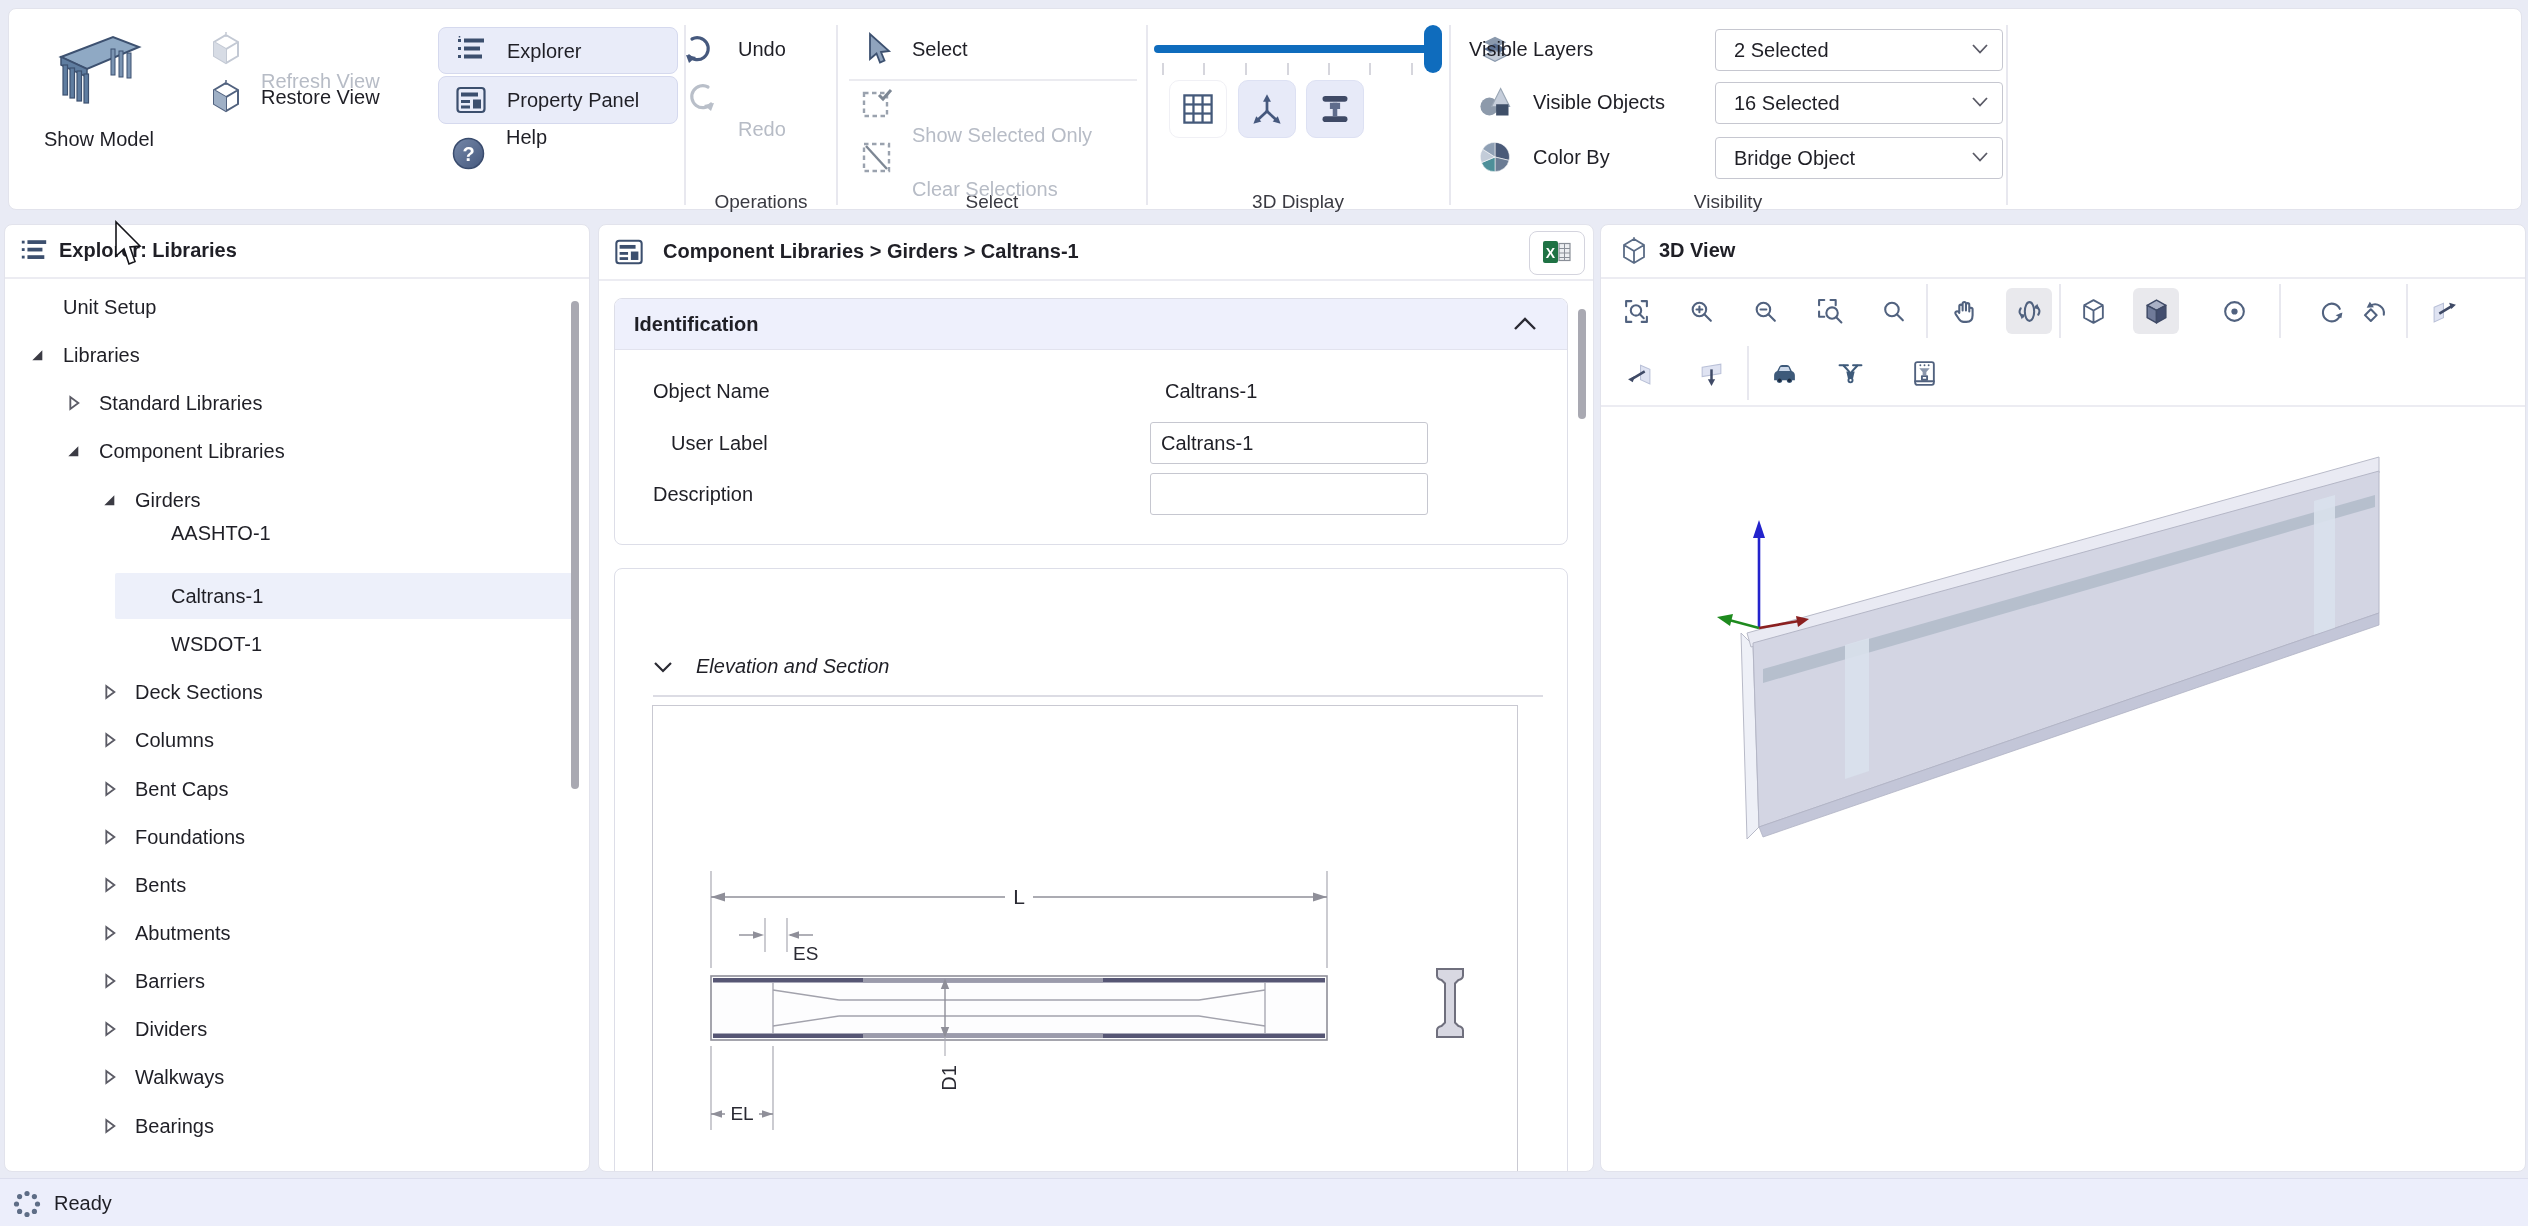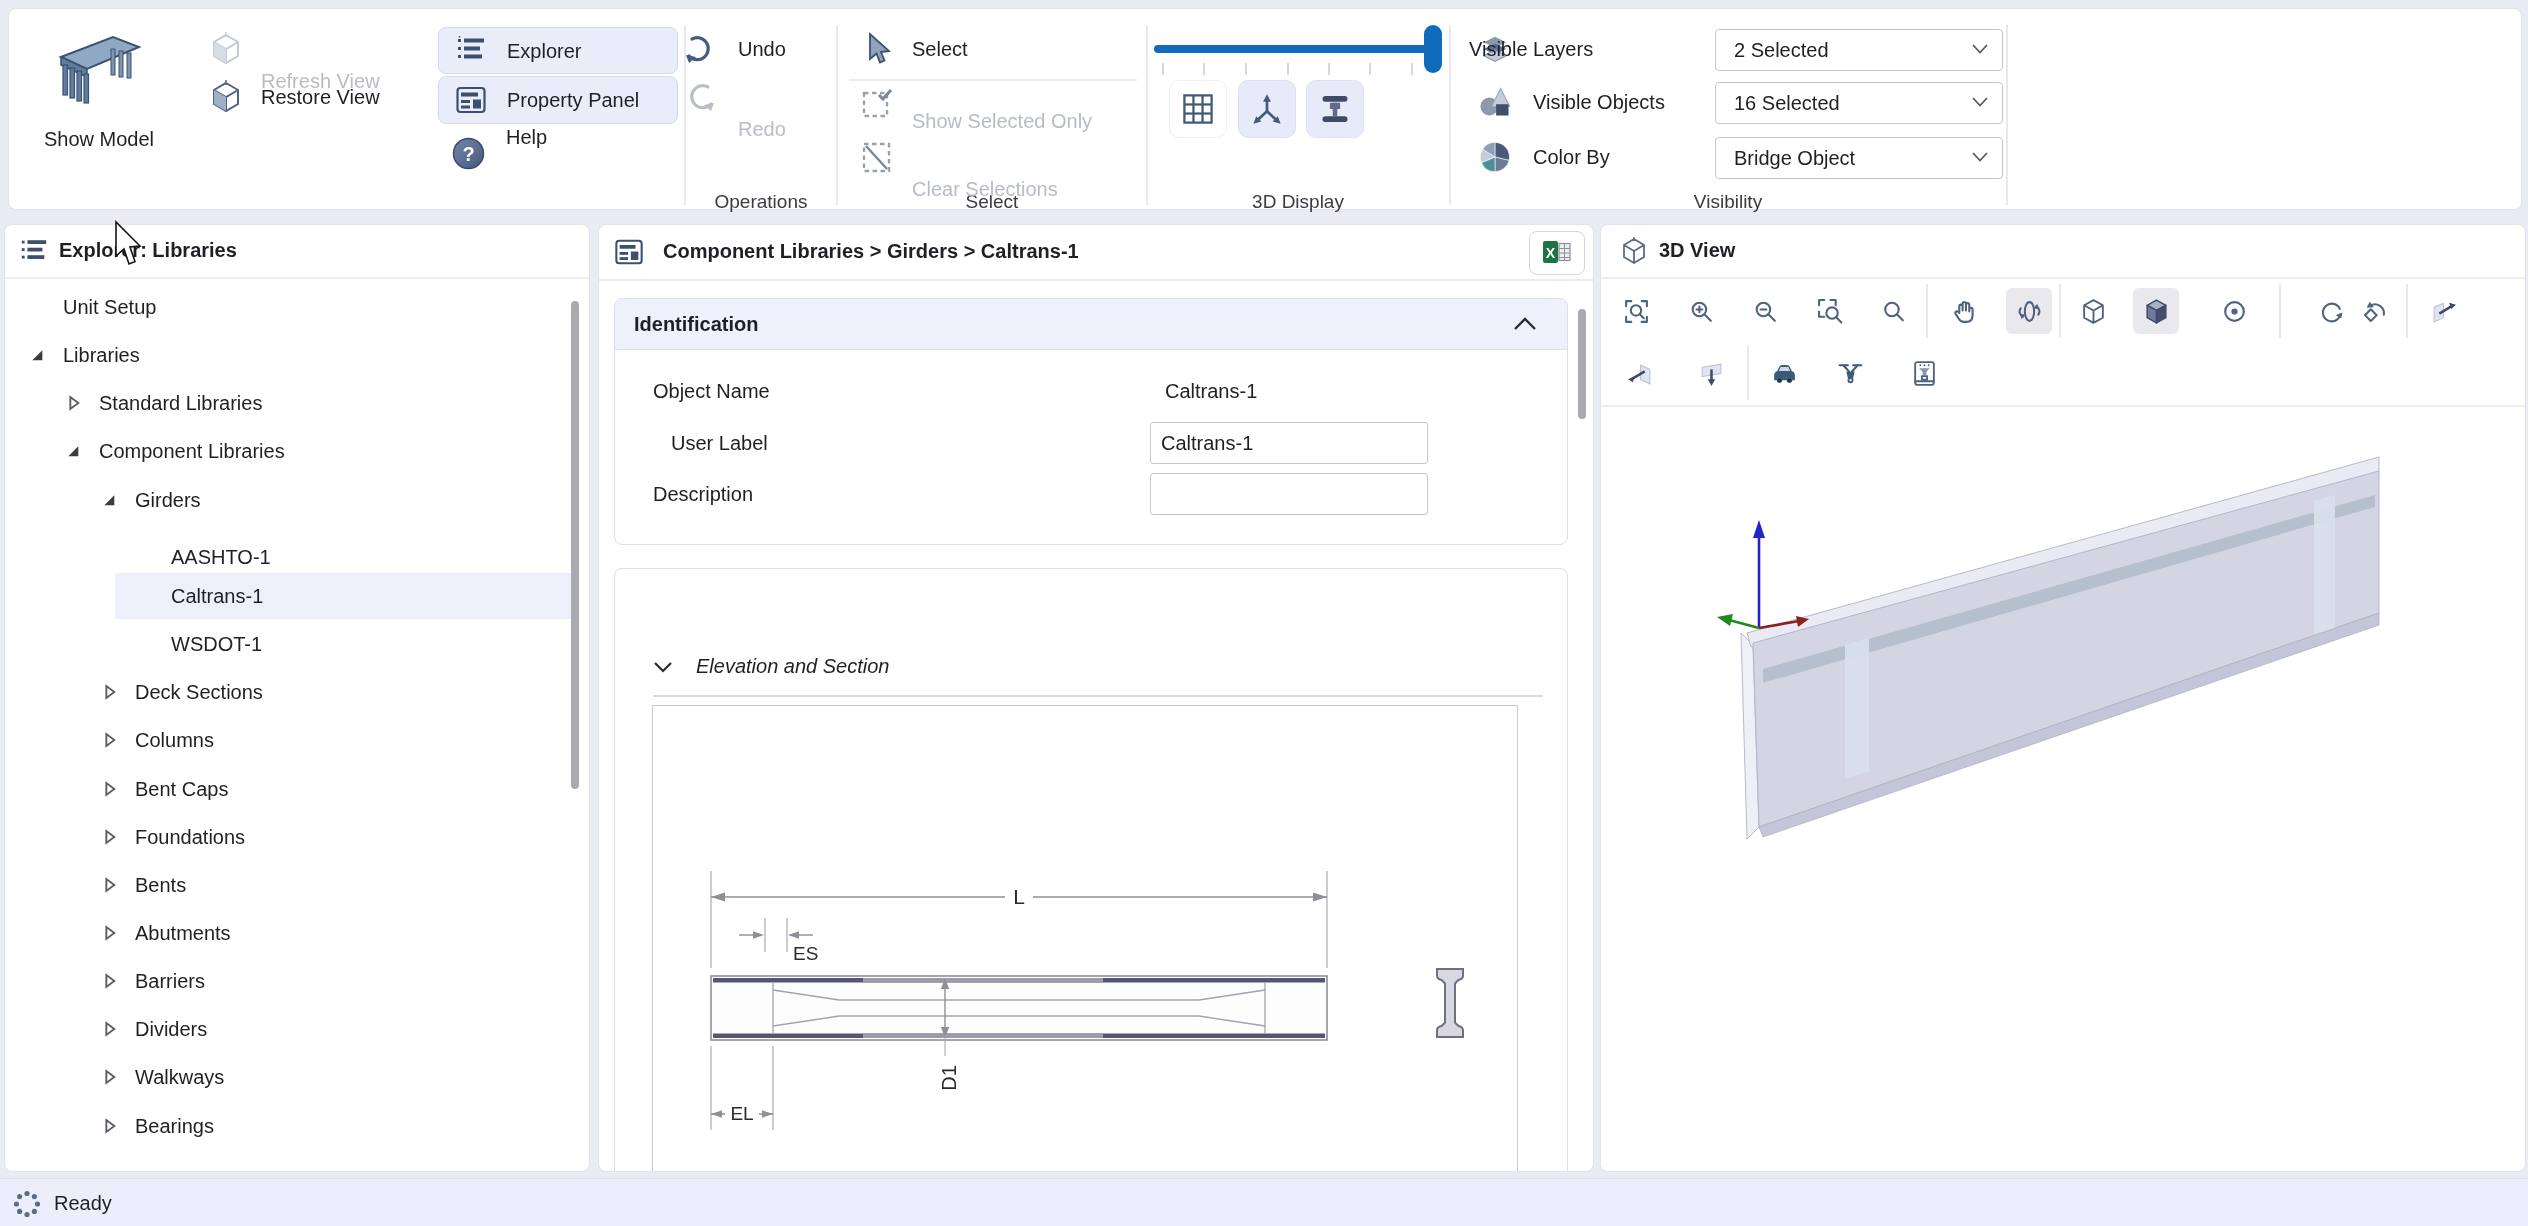--- a/index.html
+++ b/index.html
@@ -148,21 +148,21 @@
       <polygon points="11,3 11,28 17.5,22.5 21,31.5 25.5,29.5 22,21 30,20" fill="#8fa3bd" stroke="#3d5170" stroke-width="1.8"></polygon>
     </svg>
     <span class="rlabel" style="left:903px;top:40px">Select</span>
   </div>
   <div class="sep-h" style="left:840px;top:70px;width:288px"></div>
   <div>
     <svg class="ricon" style="left:850px;top:76px" viewBox="0 0 36 36">
       <rect x="5" y="8" width="23" height="23" fill="none" stroke="#9aa2ae" stroke-width="2.4" stroke-dasharray="4.5,3.5"></rect>
       <path d="M20,10l4,4 8-9" fill="none" stroke="#7d8794" stroke-width="3"></path>
     </svg>
-    <span class="rlabel muted" style="left:903px;top:80px">Show Selected Only</span>
+    <span class="rlabel muted" style="left:903px;top:94px">Show Selected Only</span>
   </div>
   <div>
     <svg class="ricon" style="left:850px;top:130px" viewBox="0 0 36 36">
       <rect x="5" y="5" width="25" height="27" fill="none" stroke="#9aa2ae" stroke-width="2.4" stroke-dasharray="4.5,3.5"></rect>
       <path d="M7,7L28,30" stroke="#7d8794" stroke-width="2.4"></path>
     </svg>
     <span class="rlabel muted" style="left:903px;top:148px">Clear Selections</span>
   </div>
 
   <div class="glabel" style="left:1138px;width:302px">3D Display</div>
@@ -306,21 +306,21 @@
           <polygon points="10,2.5 10,10 2.5,10" fill="#3b3b44"></polygon>
         </svg>
         <span class="tree-label" style="left:82px">Component Libraries</span>
       </div>
       <div class="tree-row" style="top: 251px;">
         <svg class="tree-arrow" style="left:84px" viewBox="0 0 12 12">
           <polygon points="10,2.5 10,10 2.5,10" fill="#3b3b44"></polygon>
         </svg>
         <span class="tree-label" style="left:118px">Girders</span>
       </div>
-      <div class="tree-row" style="top: 308px;">
+      <div class="tree-row" style="top: 284px;">
         <span class="tree-label" style="left:154px">AASHTO-1</span>
       </div>
       <div class="tree-row" style="top: 347px;">
         <div class="hl"></div>
         <span class="tree-label" style="left:154px">Caltrans-1</span>
       </div>
       <div class="tree-row" style="top: 395px;">
         <span class="tree-label" style="left:154px">WSDOT-1</span>
       </div>
       <div class="tree-row" style="top: 443px;">

